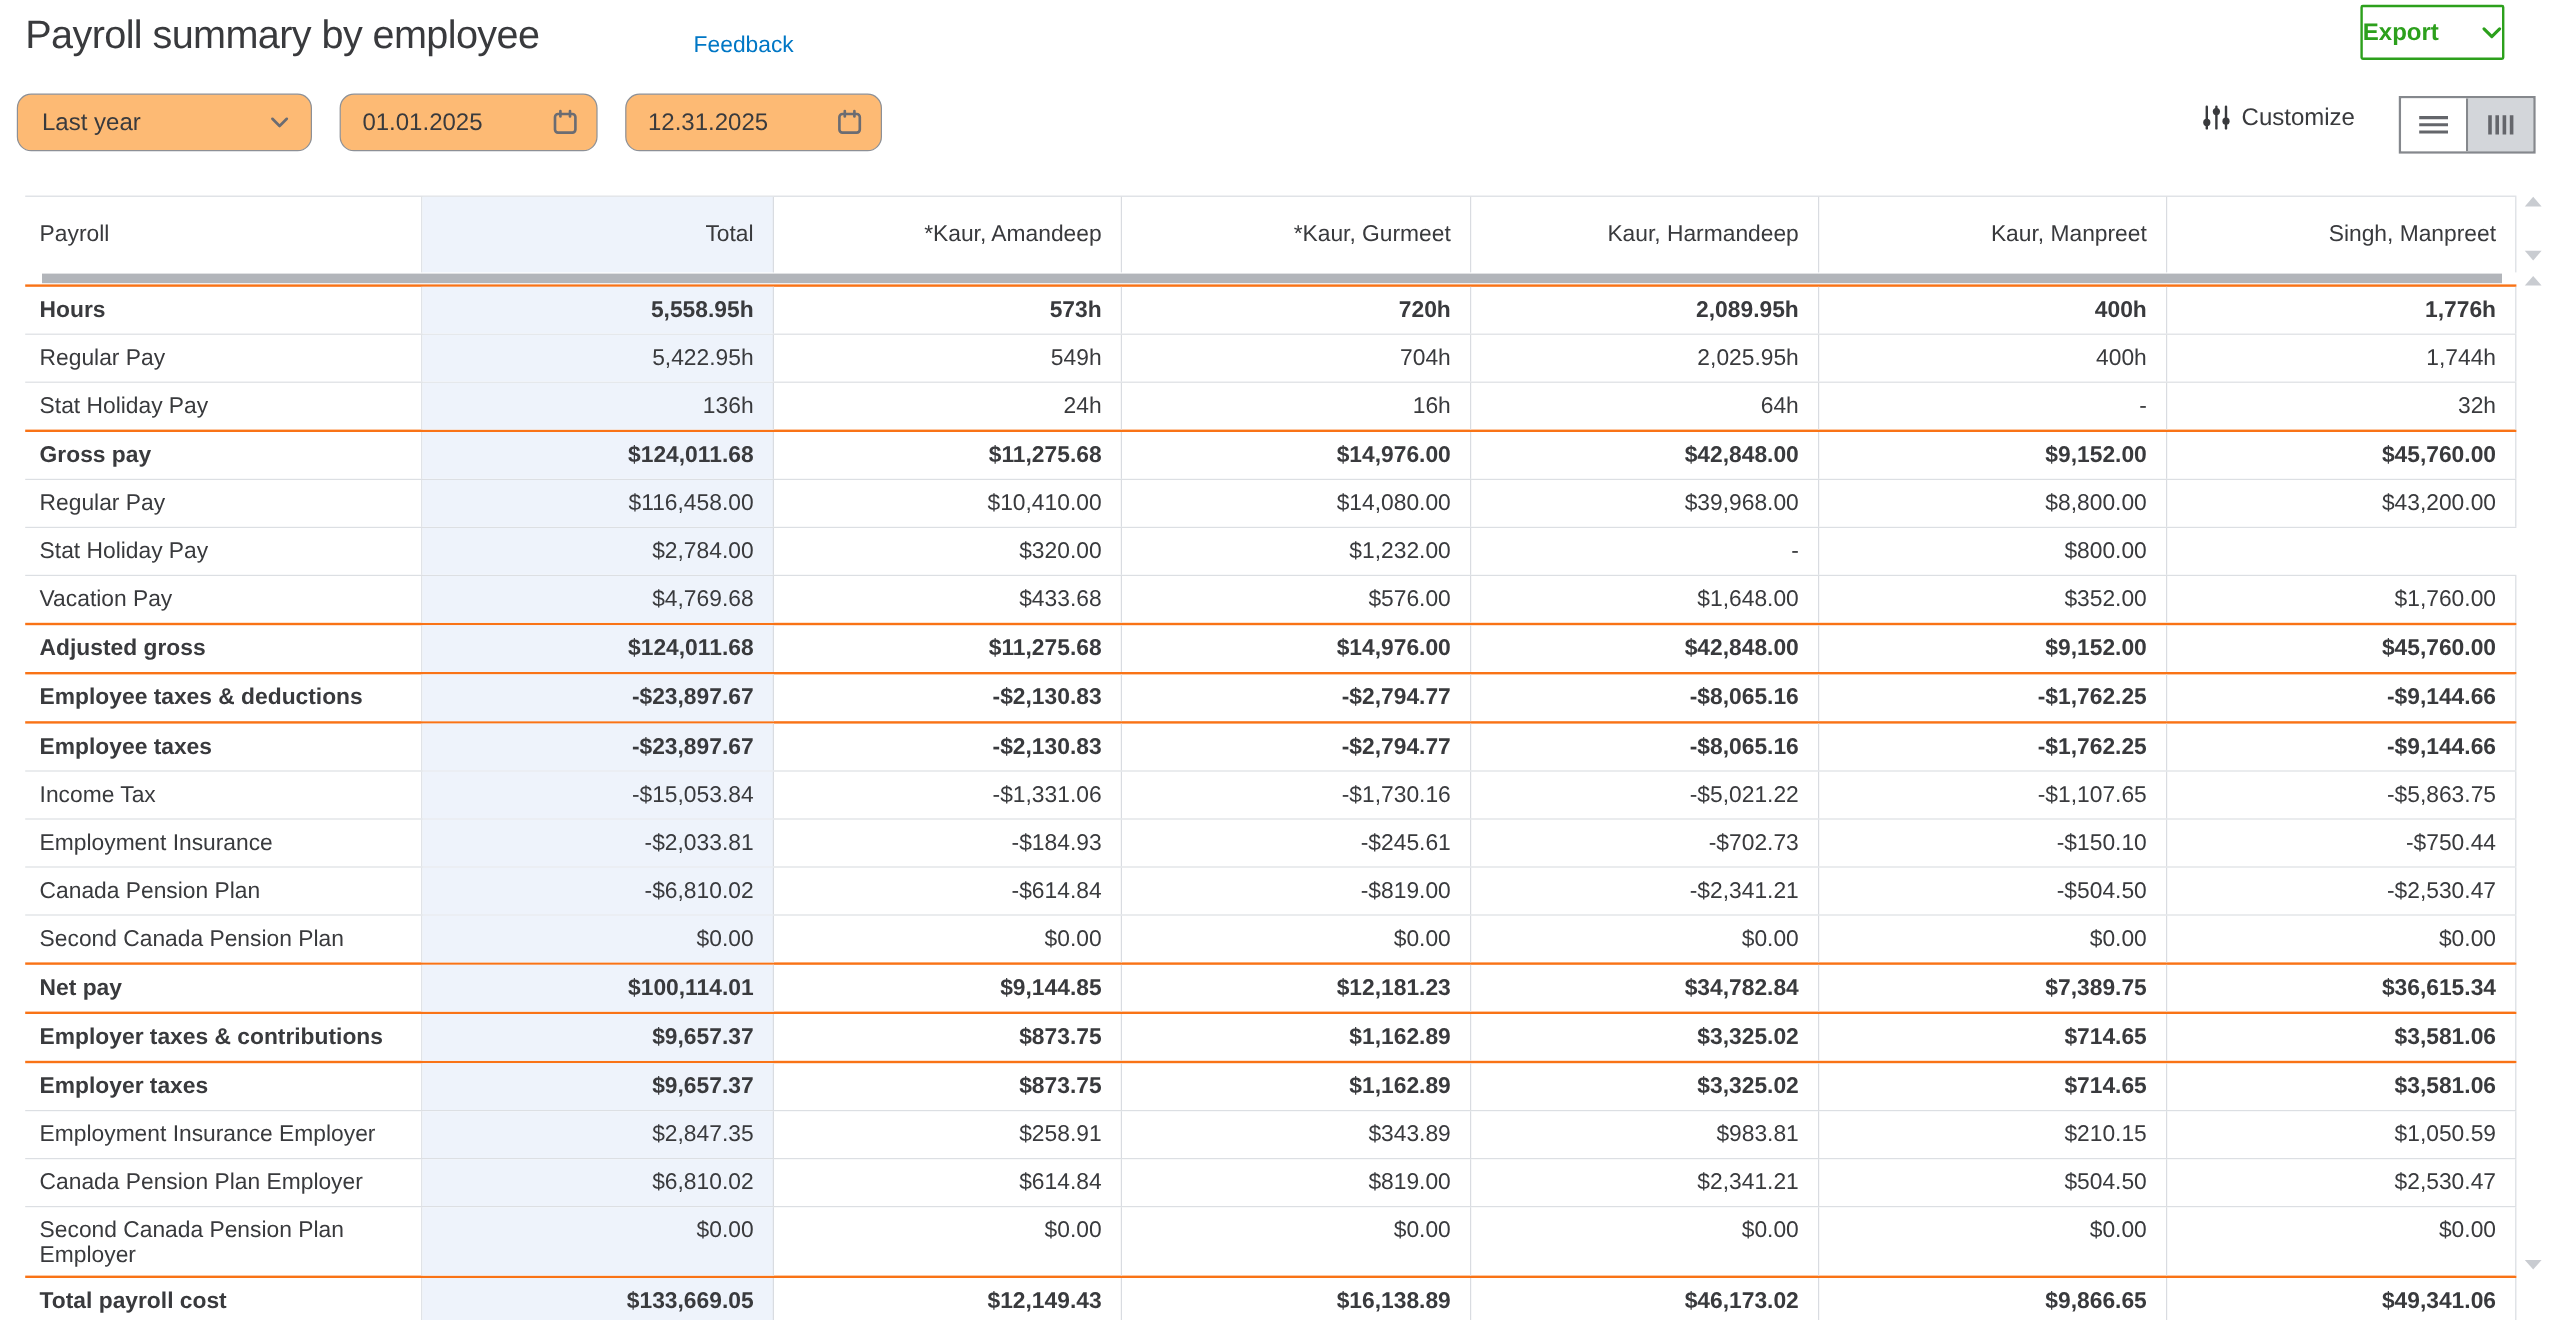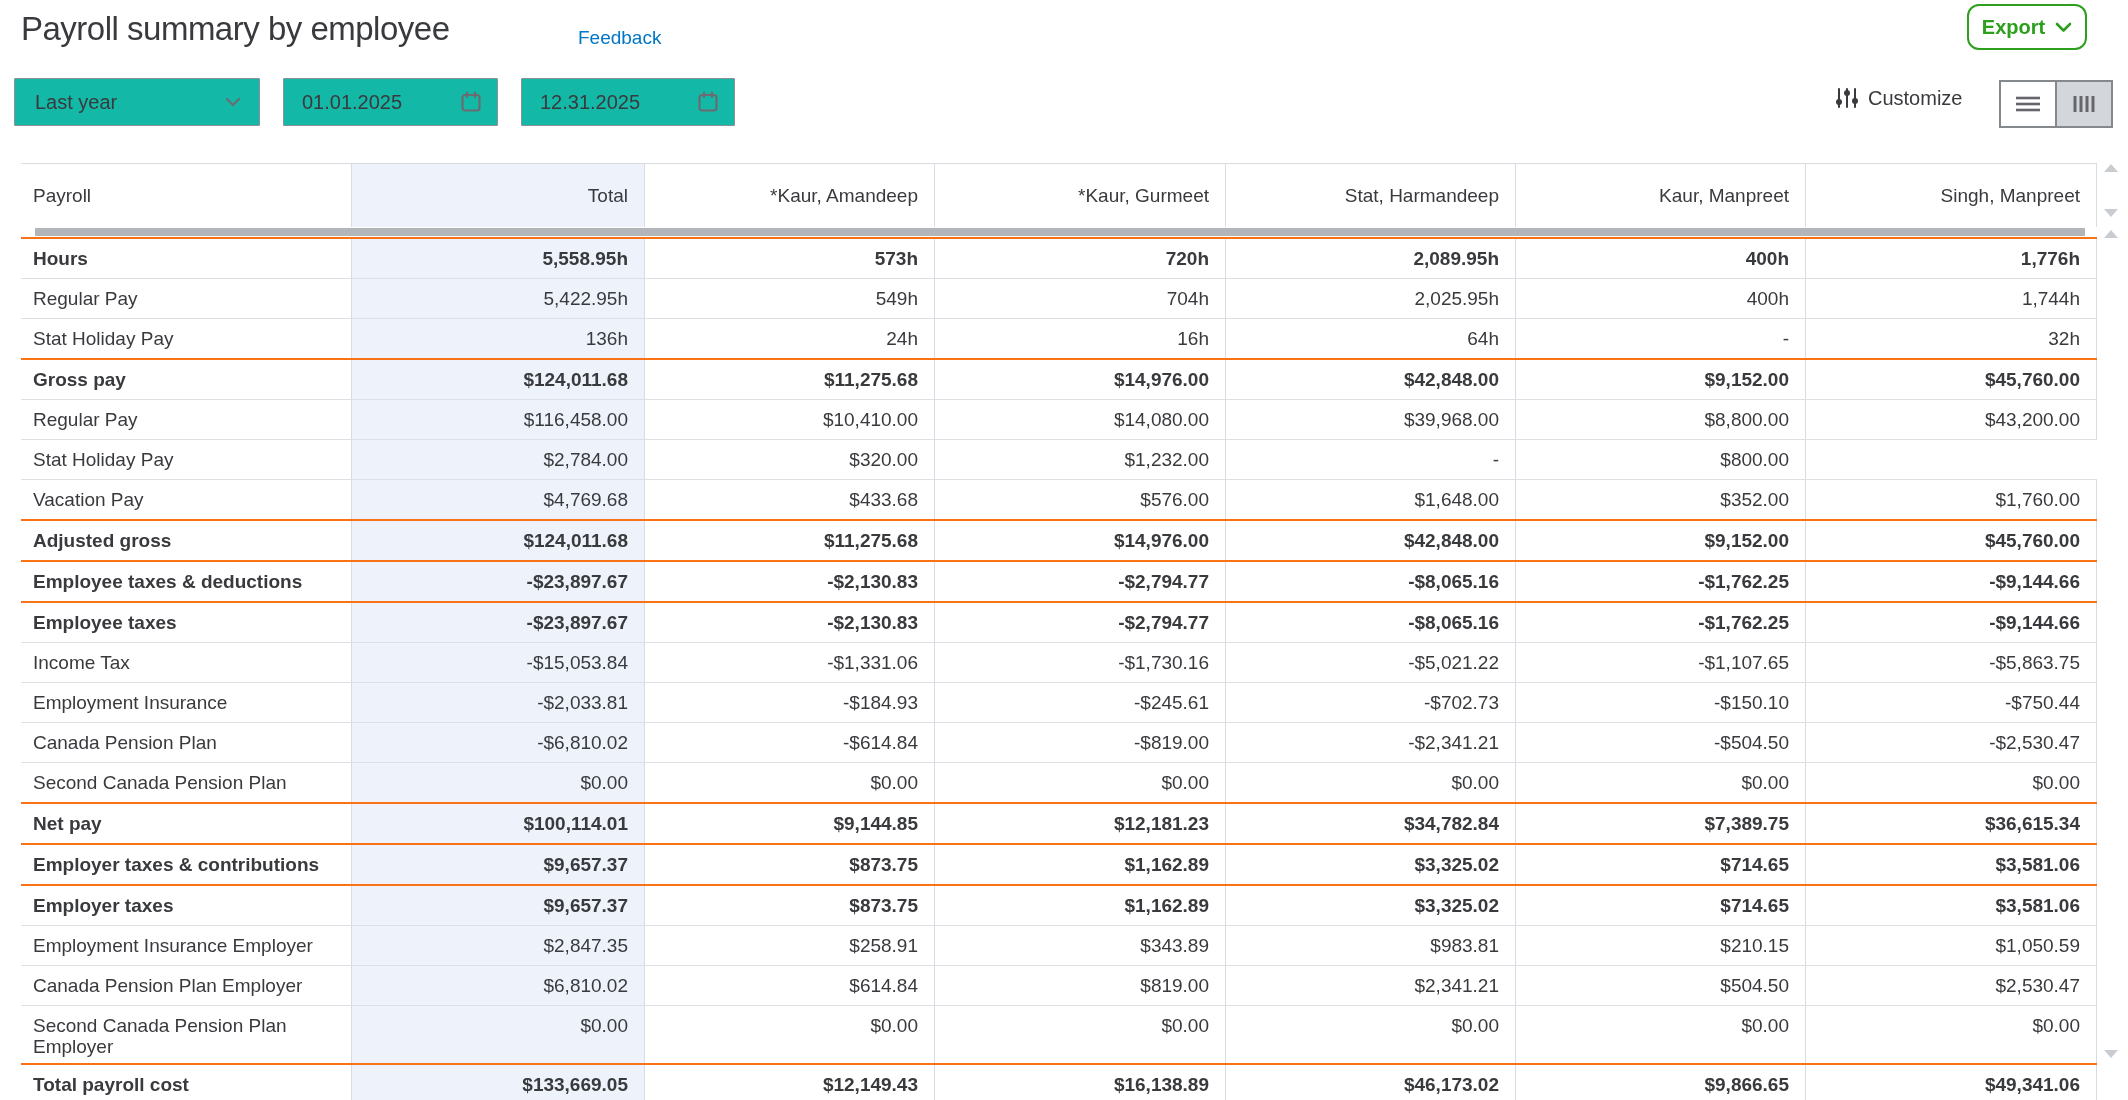--- a/index.html
+++ b/index.html
@@ -6,28 +6,28 @@
   html,body { background:#fff; }
   body { font-family:"Liberation Sans", sans-serif; color:#393a3d; }
   .page { position:relative; width:2128px; height:1100px; background:#fff; overflow:hidden; }
 
   
   .page-title { position:absolute; left:21px; top:10px; font-size:33px; font-weight:normal;
                 letter-spacing:-0.5px; color:#393a3d; }
   .feedback-link { position:absolute; left:578px; top:27px; font-size:19px; color:var(--link,#0077c5);
                    text-decoration:none; cursor:pointer; }
   .export-btn { position:absolute; left:1967px; top:4px; width:120px; height:46px;
-                border:2px solid var(--accent,#2ca01c); border-radius:12px; background:#fff;
+                border:2px solid var(--accent,#2ca01c); border-radius:2px; background:#fff;
                 color:var(--accent,#2ca01c); font-size:20px; font-weight:bold;
-                display:flex; align-items:center; justify-content:center; gap:10px; cursor:pointer;
+                display:flex; align-items:center; justify-content:space-between; gap:10px; cursor:pointer;
                 font-family:"Liberation Sans", sans-serif; }
 
   
   .select-box, .date-box { position:absolute; top:78px; height:48px; border:1px solid #8d9096;
-                border-radius:1px; background:#14b8a6; display:flex; align-items:center;
+                border-radius:12px; background:#fdba74; display:flex; align-items:center;
                 font-size:20px; color:#393a3d; cursor:pointer; }
   .select-box { left:14px; width:246px; padding:0 18px 0 20px; justify-content:space-between; }
   .date-box   { padding:0 14px 0 18px; justify-content:space-between; }
   .date-box.start { left:283px; width:215px; }
   .date-box.end   { left:521px; width:214px;gap:35px; }
 
   .customize { position:absolute; left:1835px; top:86px; display:flex; align-items:center; gap:9px;
                font-size:20px; color:#393a3d; cursor:pointer; }
 
   .view-toggle { position:absolute; left:1999px; top:80px; width:114px; height:48px;
@@ -157,21 +157,21 @@
       </span>
     </div>
   </div>
 
   <div class="table">
     <div class="grid-row thead">
         <div class="cell label">Payroll</div>
         <div class="cell num total">Total</div>
         <div class="cell num">*Kaur, Amandeep</div>
         <div class="cell num">*Kaur, Gurmeet</div>
-        <div class="cell num">Stat, Harmandeep</div>
+        <div class="cell num">Kaur, Harmandeep</div>
         <div class="cell num">Kaur, Manpreet</div>
         <div class="cell num">Singh, Manpreet</div>
       </div>
     <div class="hscroll">
       <div class="thumb"></div>
     </div>
     <div class="tbody">
         <div class="row section">
           <div class="cell label">Hours</div>
           <div class="cell num total">5,558.95h</div>

